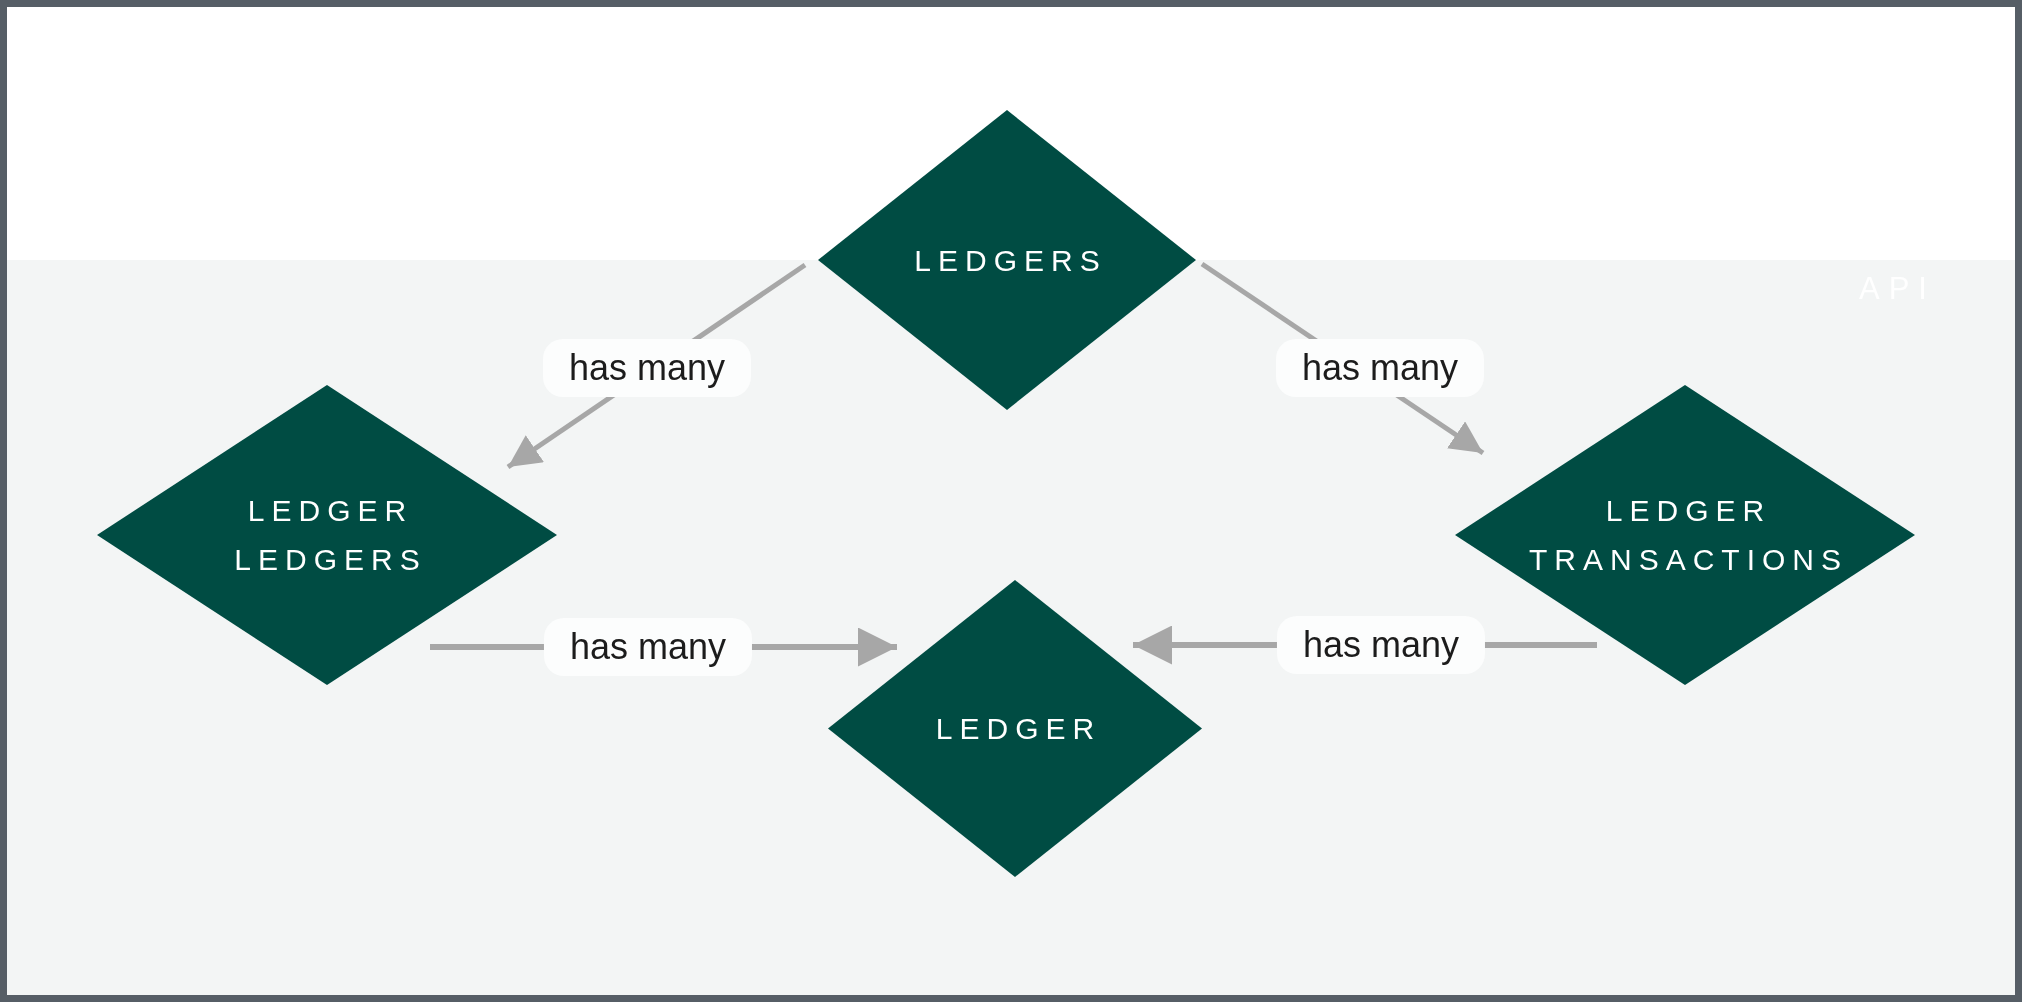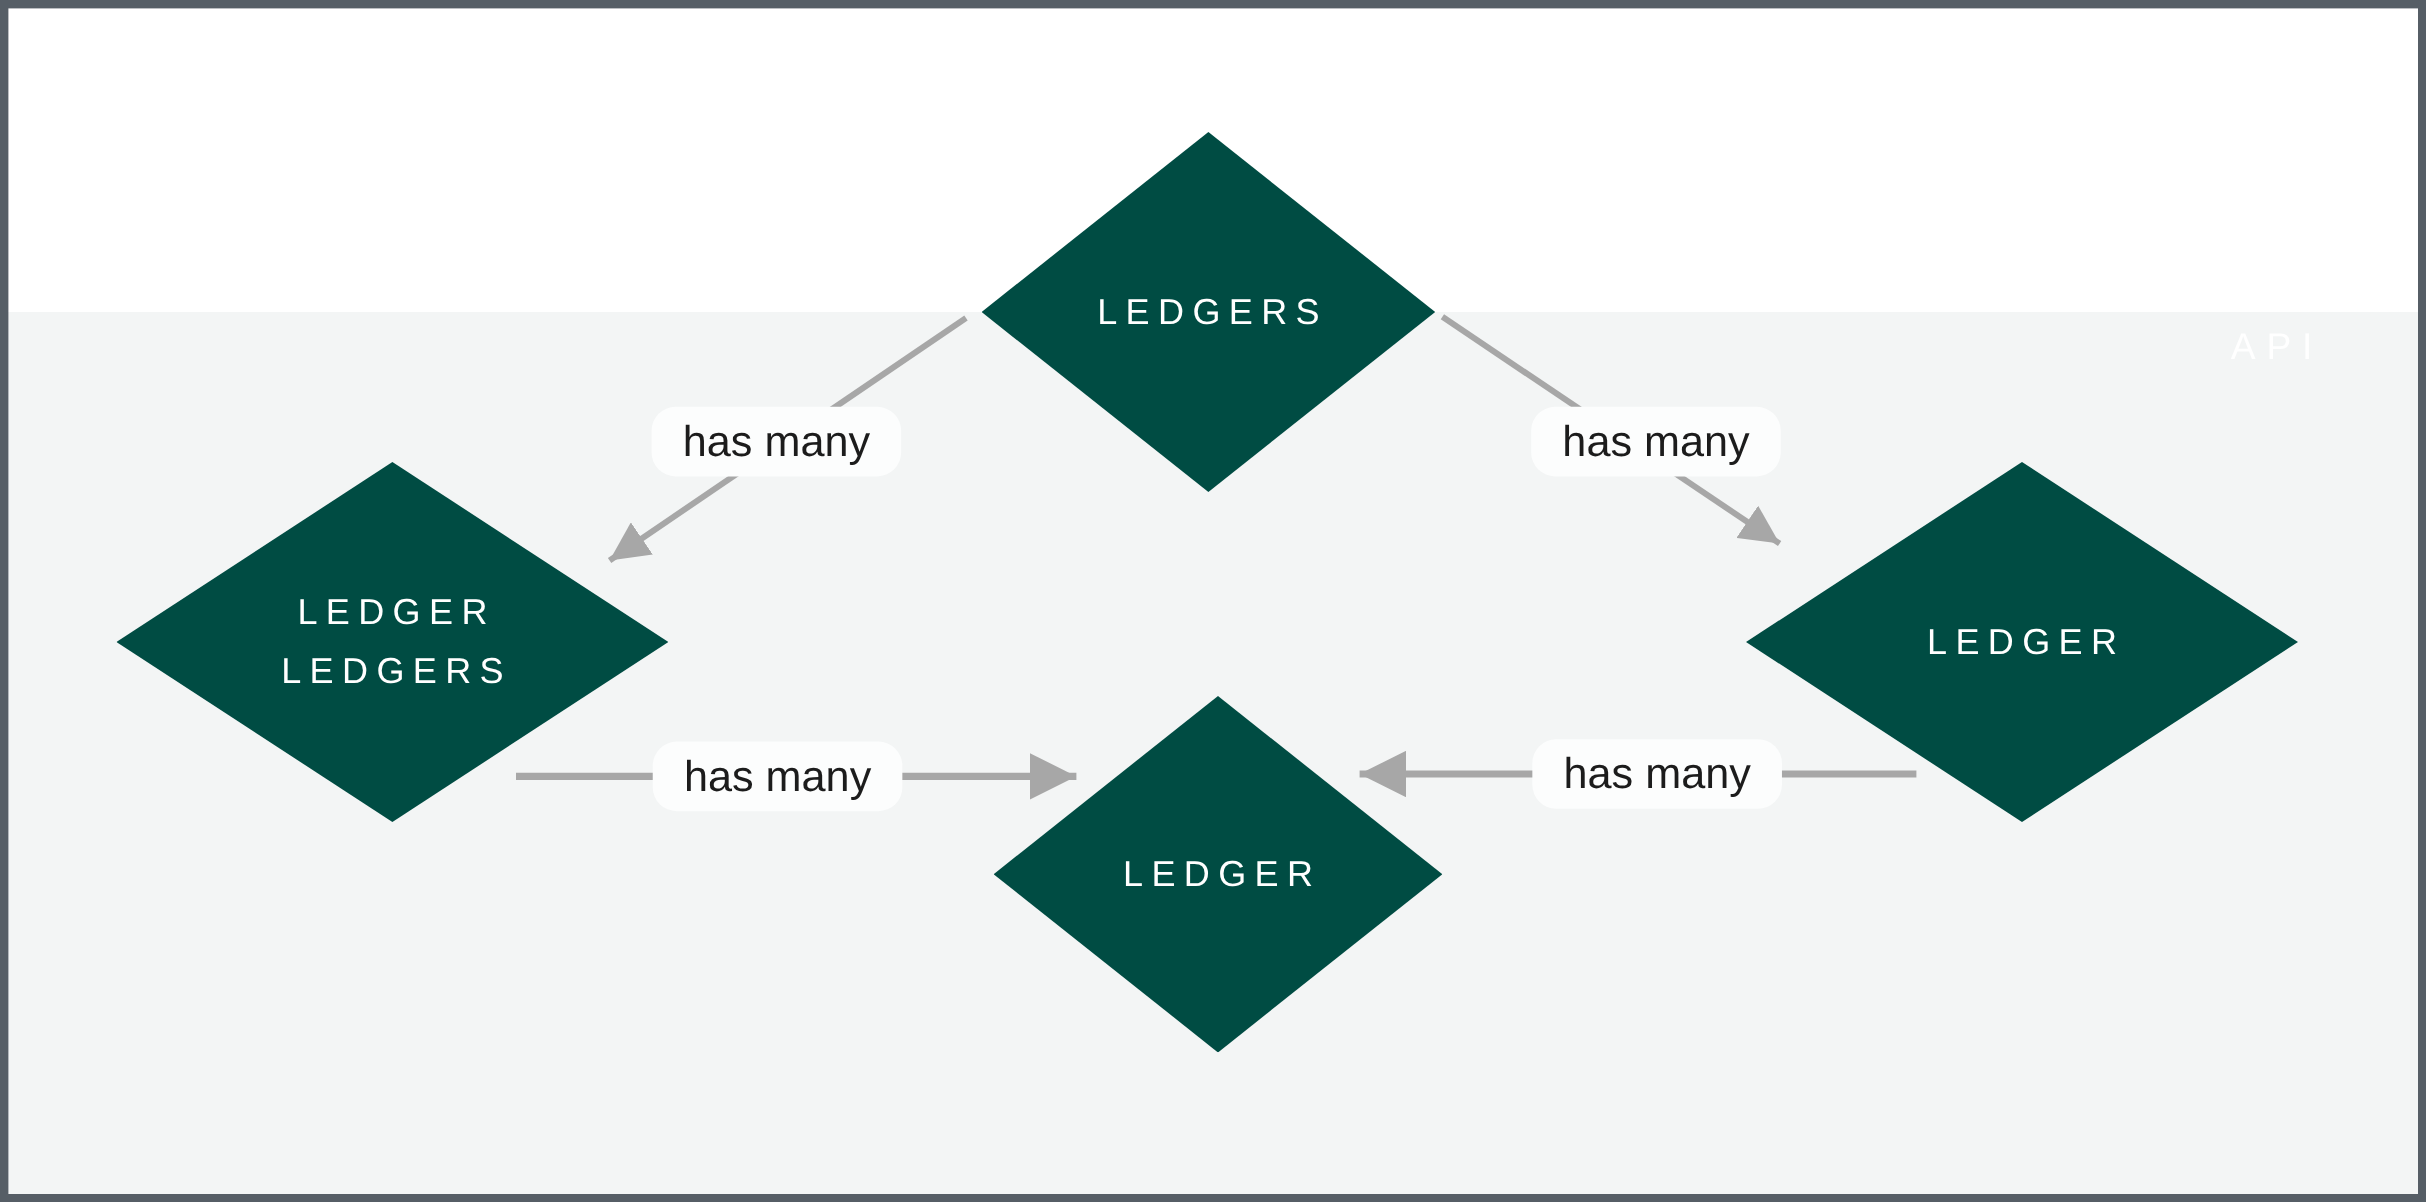--- a/index.html
+++ b/index.html
@@ -134,20 +134,21 @@
     <span class="node-line"></span>
   </div>
 
   <div class="diamond" id="node-accounts">
     <span class="node-line">LEDGER</span>
     <span class="node-line">LEDGERS</span>
   </div>
 
   <div class="diamond" id="node-transactions">
     <span class="node-line">LEDGER</span>
+    <span class="node-line">TRANSACTIONS</span>
   </div>
 
   <div class="diamond" id="node-entries">
     <span class="node-line">LEDGER</span>
   </div>
 
   <div class="frame"></div>
 
 </div>
 

